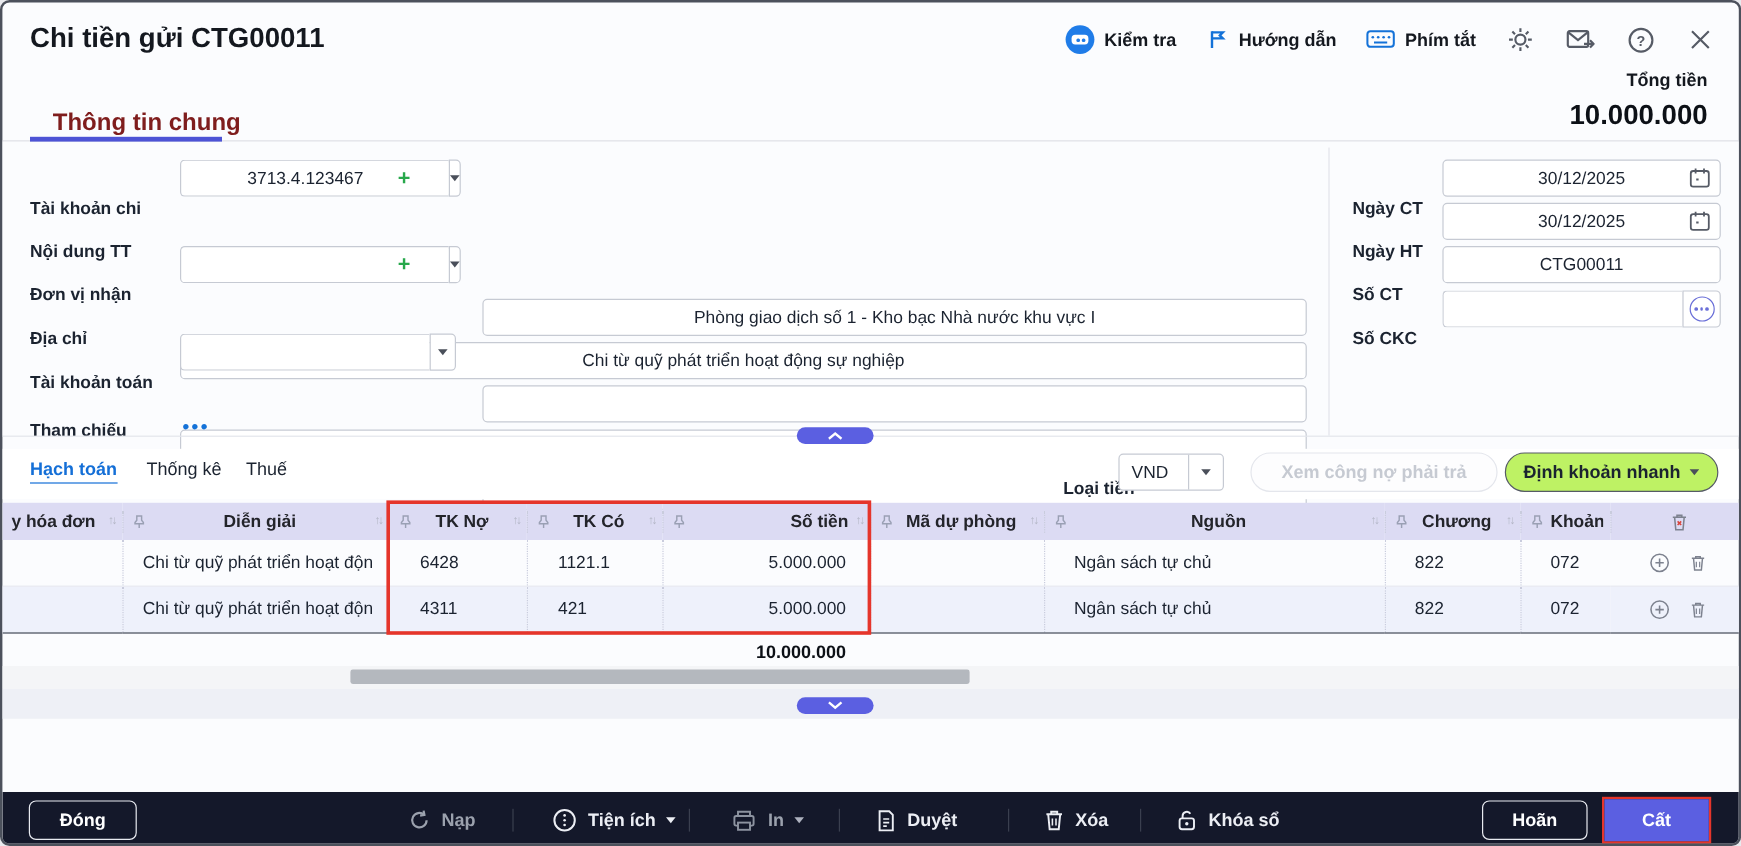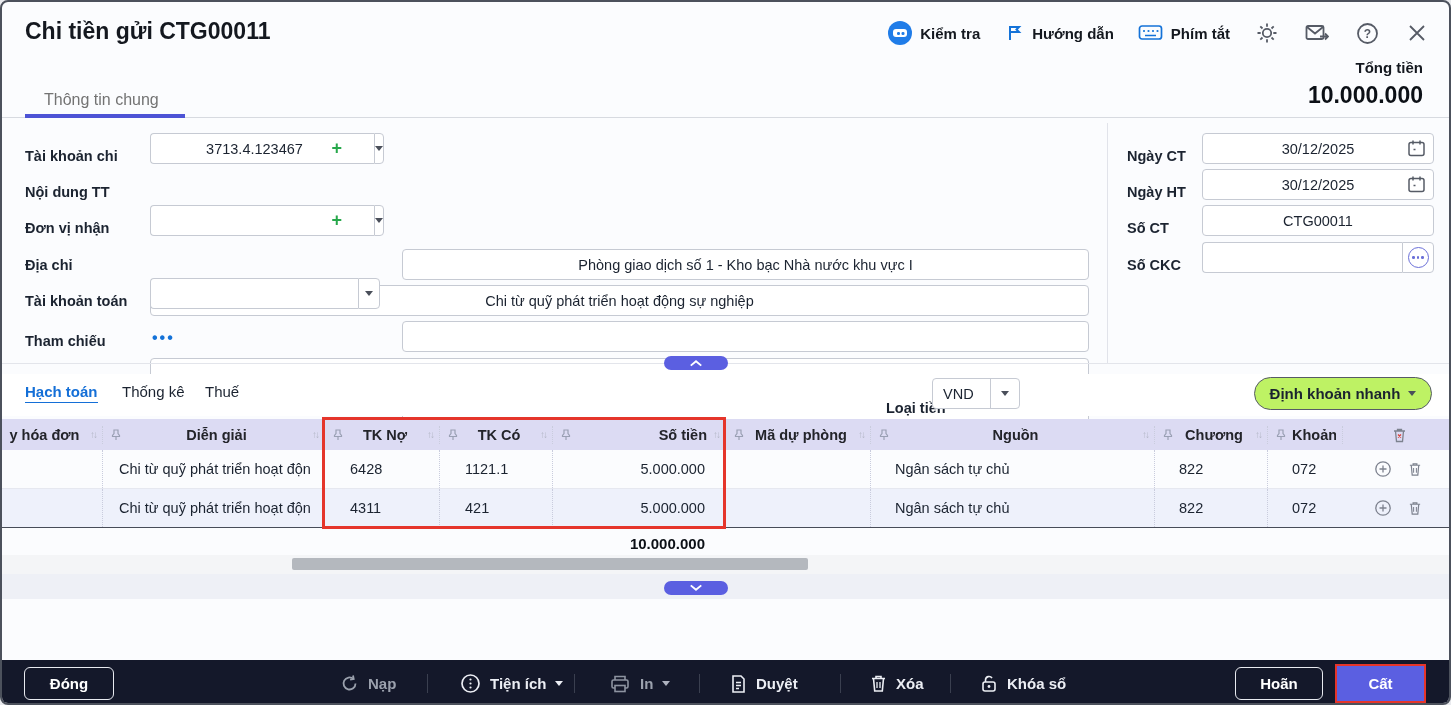--- a/index.html
+++ b/index.html
@@ -12,27 +12,27 @@
   
   .title { position:absolute; left:23px; top:16px; font-size:23px; font-weight:bold; color:#14181f; }
   .top-actions { position:absolute; right:19px; top:18px; display:flex; align-items:center; gap:24px; }
   .top-item { display:flex; align-items:center; gap:8px; font-weight:bold; font-size:15px; color:#14181f; cursor:pointer; }
   .icon-btn { display:flex; align-items:center; justify-content:center; width:26px; height:26px; cursor:pointer; }
   .robot { width:24px; height:24px; border-radius:50%; background:#1f7ce8; position:relative; }
   .robot::after { content:""; position:absolute; left:5px; top:8px; width:14px; height:8px; border-radius:3px; background:#fff; }
   .robot::before { content:""; position:absolute; left:9px; top:11px; width:2.5px; height:2.5px; border-radius:50%; background:#1f7ce8; box-shadow:4.5px 0 0 #1f7ce8; z-index:1; }
   .total-label { position:absolute; right:26px; top:57px; font-size:15px; font-weight:bold; color:#14181f; }
   .total-value { position:absolute; right:26px; top:80px; font-size:23px; font-weight:bold; color:#0c1016; }
-  .main-tab { position:absolute; left:42px; top:89px; color:#737373; font-weight:normal; font-size:16px; }
+  .main-tab { position:absolute; left:42px; top:89px; color:#7f1d1d; font-weight:bold; font-size:20px; }
   .main-tab-bar { position:absolute; left:23px; top:112px; width:160px; height:4px; background:#4d53d5; z-index:2; }
   .header-rule { position:absolute; left:0; top:115px; width:100%; border-top:1px solid #d7dae0; }
   
   .form-area { position:absolute; left:0; top:116px; width:100%; height:245px; background:#fbfcfe; }
   .v-divider { position:absolute; left:1105px; top:5px; height:240px; border-left:1px solid #e1e3ea; }
-  .frow { position:absolute; height:31px; display:flex; align-items:flex-end; }
+  .frow { position:absolute; height:31px; display:flex; align-items:center;margin-top:25px; }
   .flabel { font-weight:bold; color:#1b2330; }
   input.box, .box {
     height:31px; border:1px solid #c6cad3; border-radius:4px; background:#fff;
     font-family:"Liberation Sans", sans-serif; font-size:14.5px; color:#1b2330; padding:0 10px; outline:none;text-align:center;
   }
   .combo { position:absolute; display:flex; height:31px; }
   .combo input { border-radius:4px 0 0 4px; border-right:none; flex:1; padding-right:26px; }
   .combo .plus { position:absolute; right:38px; top:5px; font-size:18px; font-weight:bold; color:#27a84b; line-height:20px; cursor:pointer; }
   .dd-seg { width:30px; border:1px solid #c6cad3; border-radius:0 4px 4px 0; background:#fff; display:flex; align-items:center; justify-content:center; cursor:pointer; }
   .caret { width:0; height:0; border-left:4.5px solid transparent; border-right:4.5px solid transparent; border-top:5.5px solid #4a4f5a; }
@@ -270,20 +270,23 @@
     <span class="dtab" style="left:120px;">Thống kê</span>
     <span class="dtab" style="left:203px;">Thuế</span>
 
     <span class="lt-label">Loại tiền</span>
     <div class="select">
       <span class="val">VND</span>
       <span class="seg">
           <span class="caret"></span>
         </span>
     </div>
+    <div class="pill-btn disabled">
+        <span>Xem công nợ phải trả</span>
+      </div>
     <div class="pill-btn dark">
       <span>Định khoản nhanh</span>
       <span class="caret"></span>
     </div>
   </div>
 
   <table class="grid">
     <colgroup>
       <col style="width:100px">
         <col style="width:222px">

